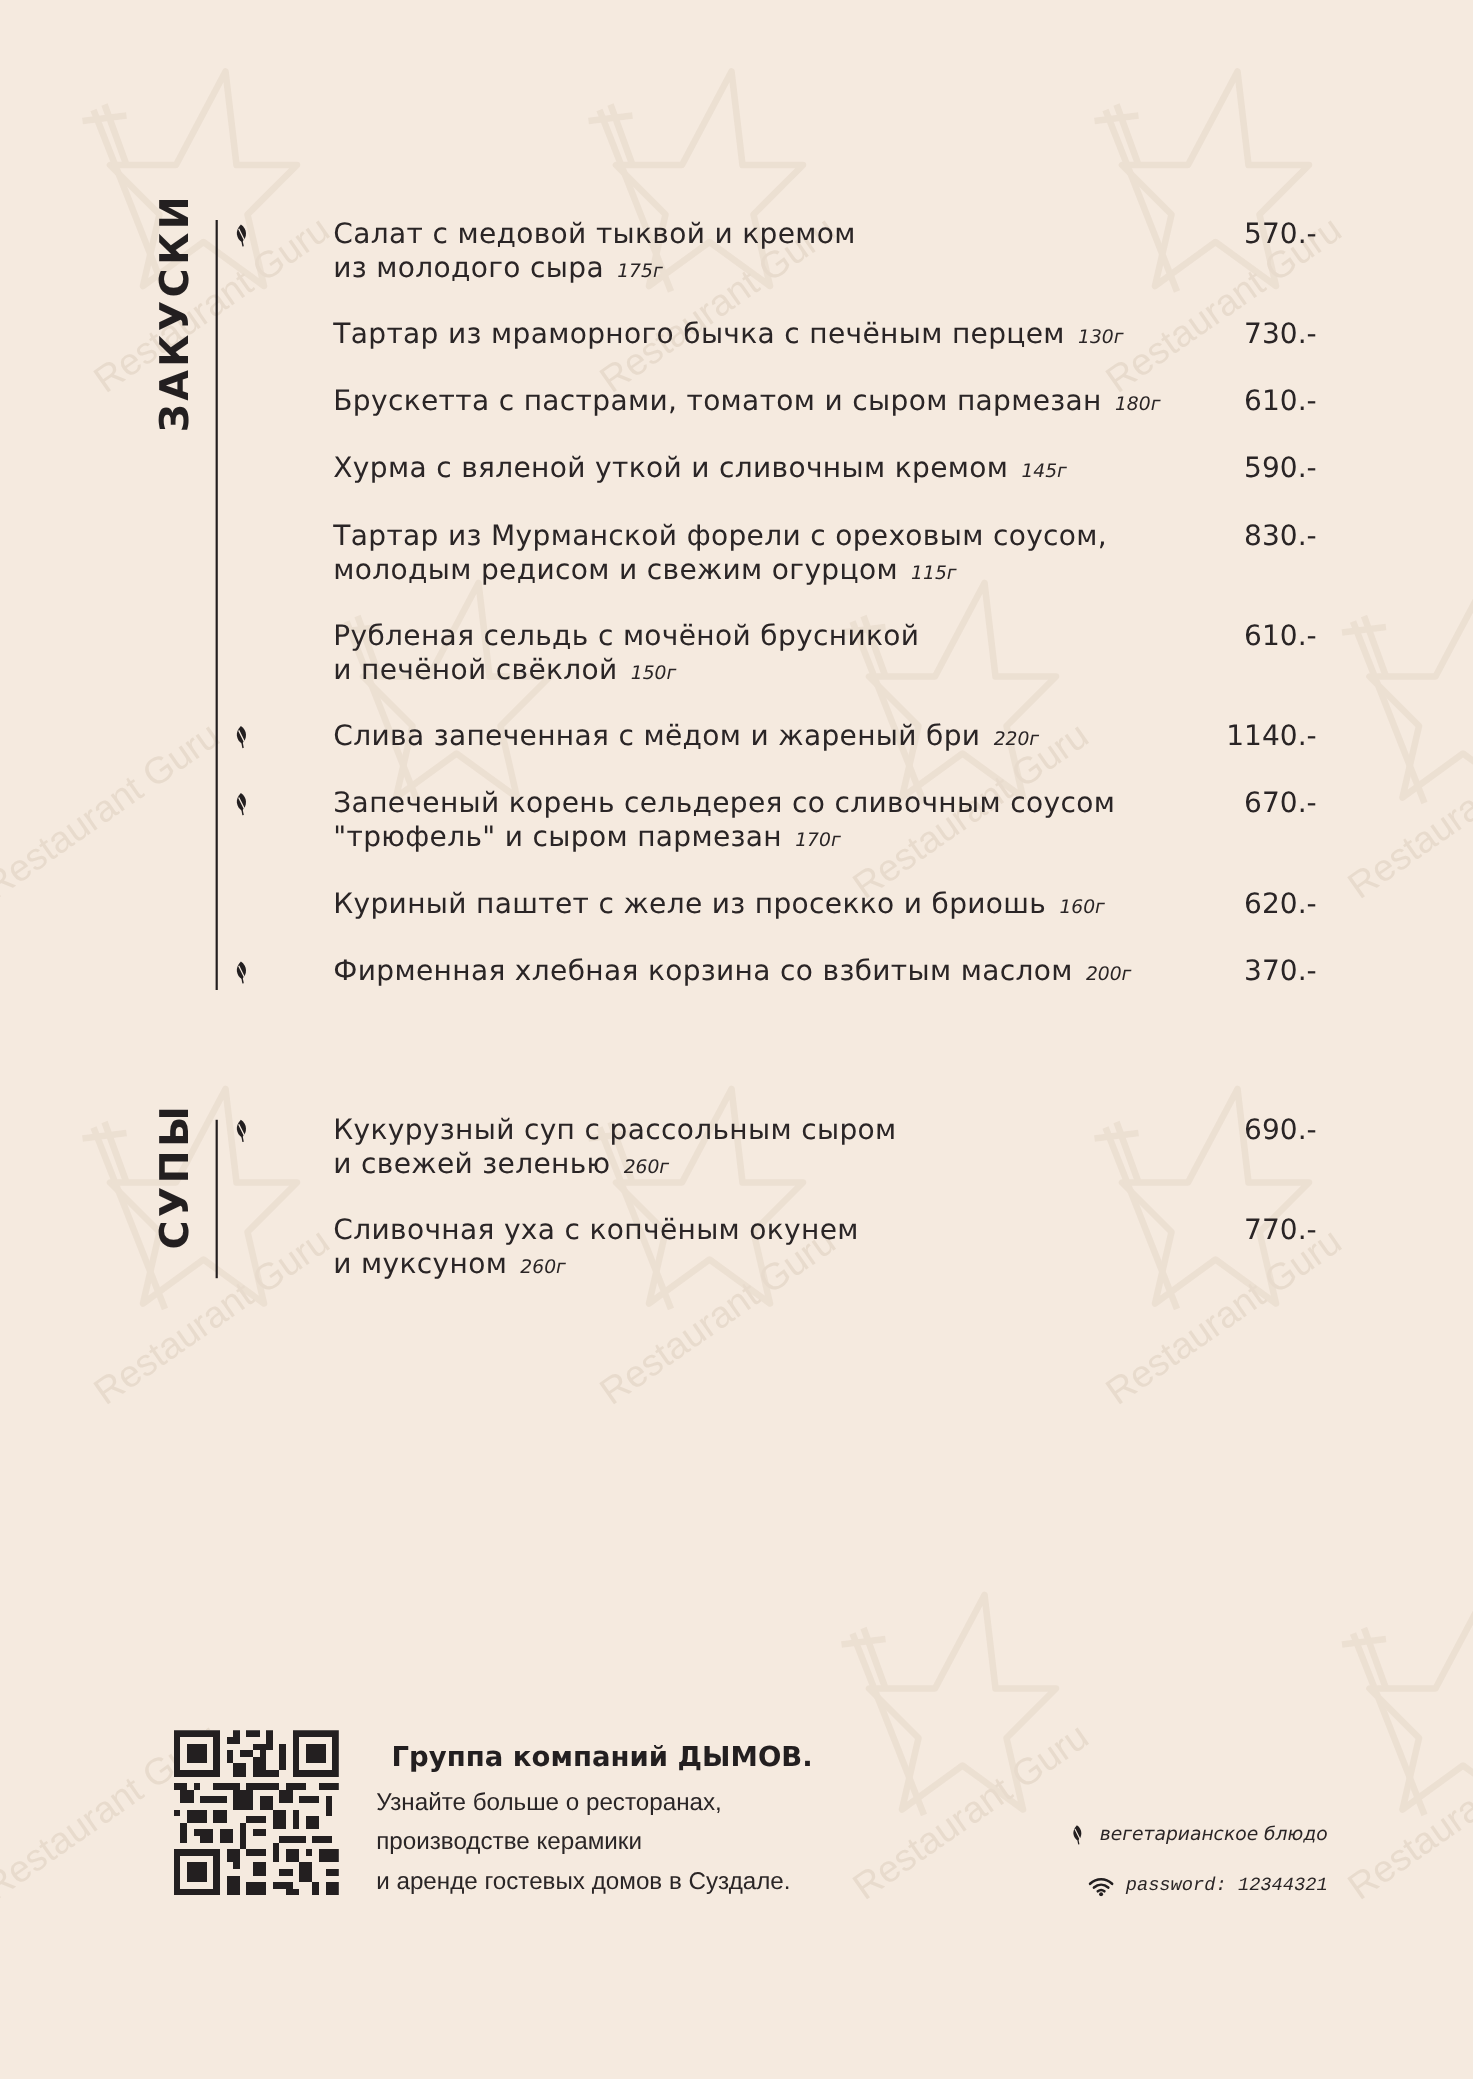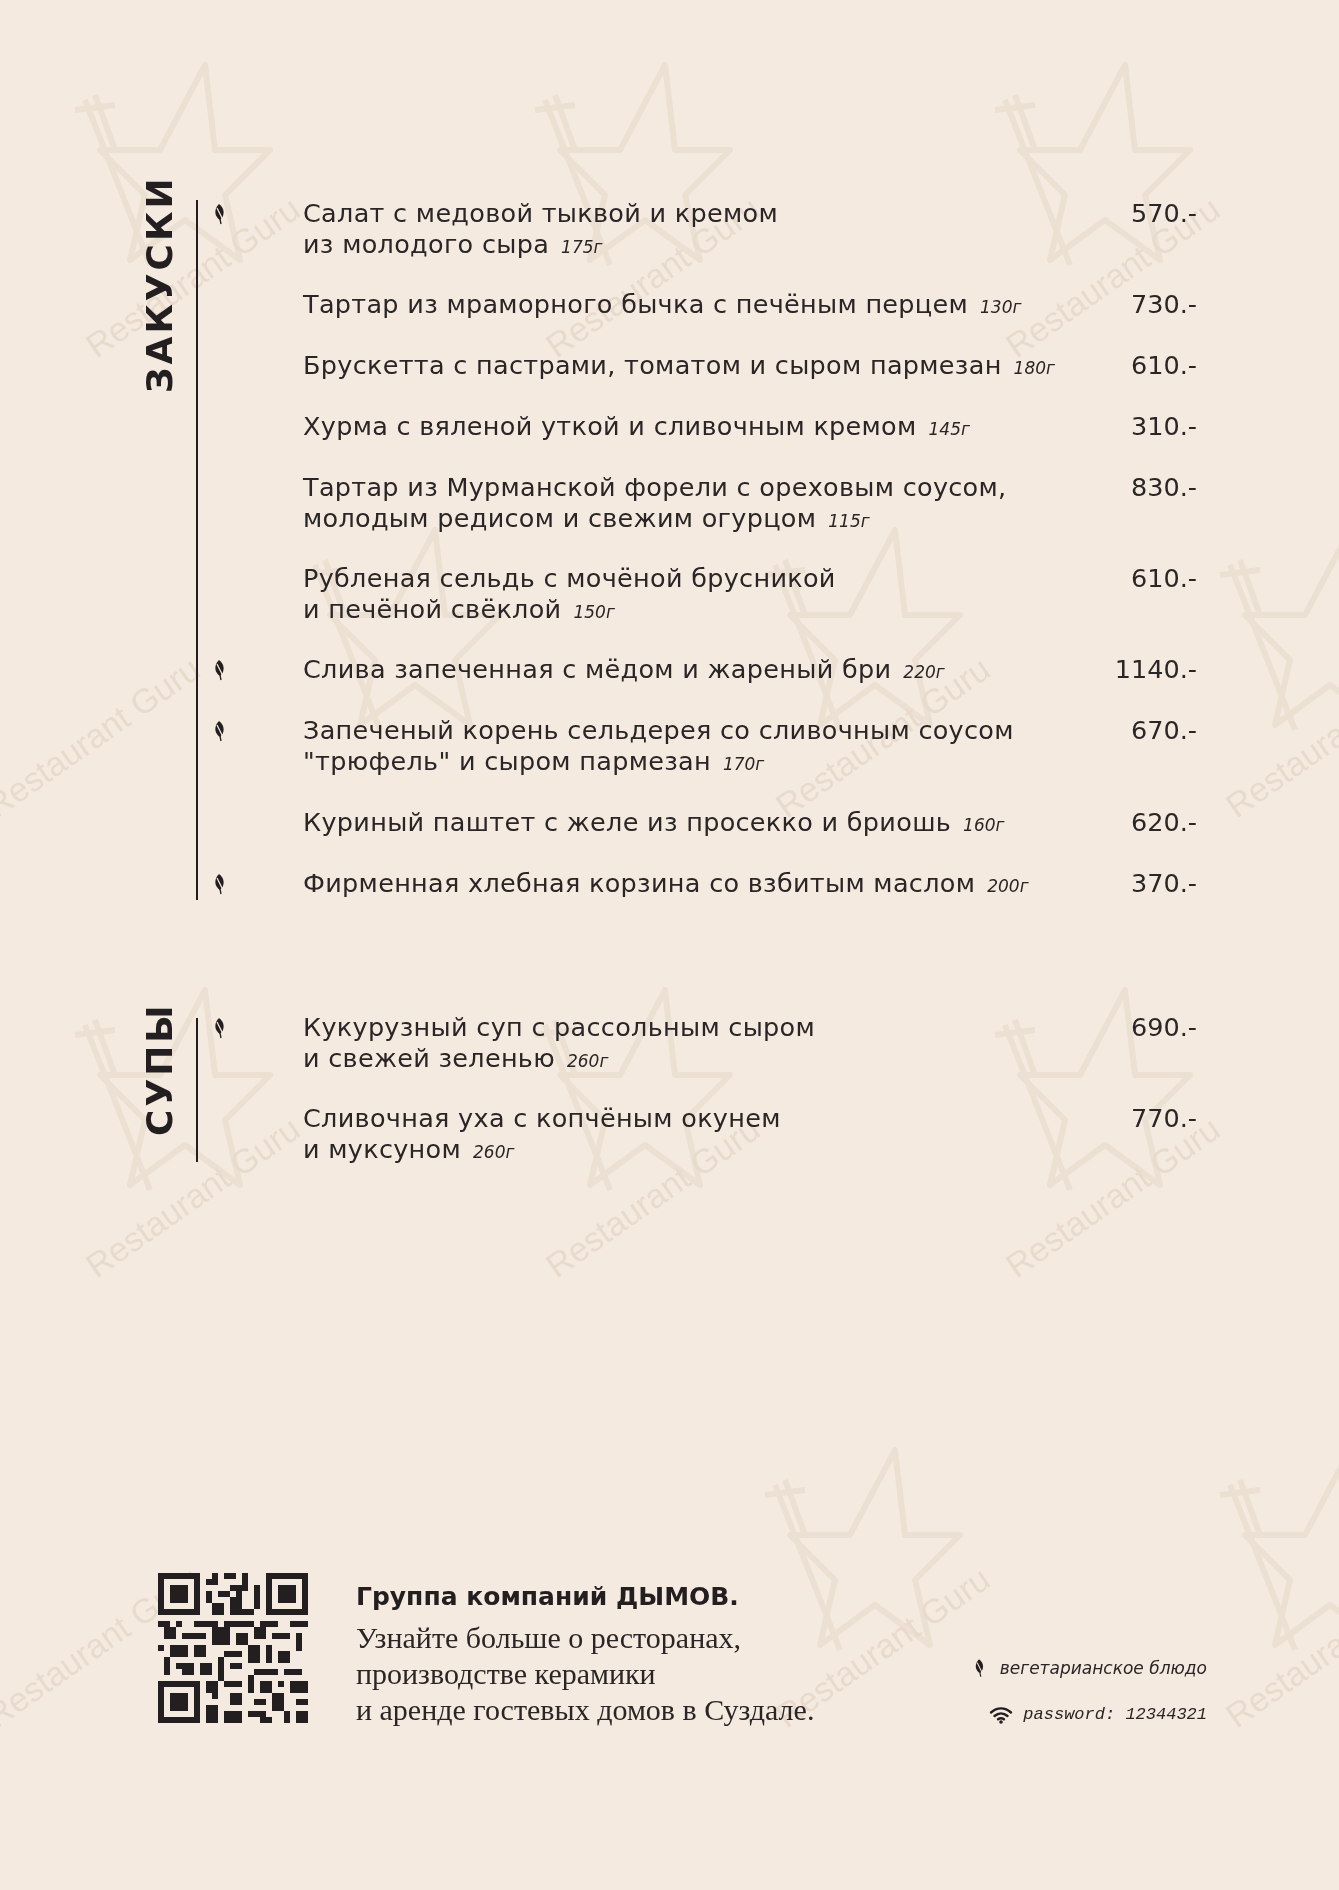--- a/index.html
+++ b/index.html
@@ -105,24 +105,24 @@
       left: 343px;
       top: 1582px;
       font-family: "DejaVu Sans", sans-serif;
       font-weight: bold;
       font-size: 25px;
       color: #231f20;
       white-space: nowrap;
     }
     .company-desc {
       position: absolute;
-      left: 343px;
+      left: 329px;
       top: 1620px;
-      font-family: Liberation Serif, serif;
-      font-size: 30px;
+      font-family: Liberation Sans, sans-serif;
+      font-size: 22px;
       line-height: 36px;
       color: #2a2526;
     }
     .company-desc span { display: block; white-space: nowrap; }
     .legend-veg {
       position: absolute;
       right: 145px;
       top: 1658px;
       display: flex;
       align-items: center;
@@ -260,21 +260,21 @@
     <div class="item-name">
       <span class="line"><span>Брускетта с пастрами, томатом и сыром пармезан</span><span class="weight">180г</span></span>
     </div>
     <div class="price">610.-</div>
   </div>
 
   <div class="item" style="top:411px">
     <div class="item-name">
       <span class="line"><span>Хурма с вяленой уткой и сливочным кремом</span><span class="weight">145г</span></span>
     </div>
-    <div class="price">310.-</div>
+    <div class="price">590.-</div>
   </div>
 
   <div class="item" style="top:472px">
     <div class="item-name">
       <span class="line">Тартар из Мурманской форели с ореховым соусом,</span>
       <span class="line"><span>молодым редисом и свежим огурцом</span><span class="weight">115г</span></span>
     </div>
     <div class="price">830.-</div>
   </div>
 

